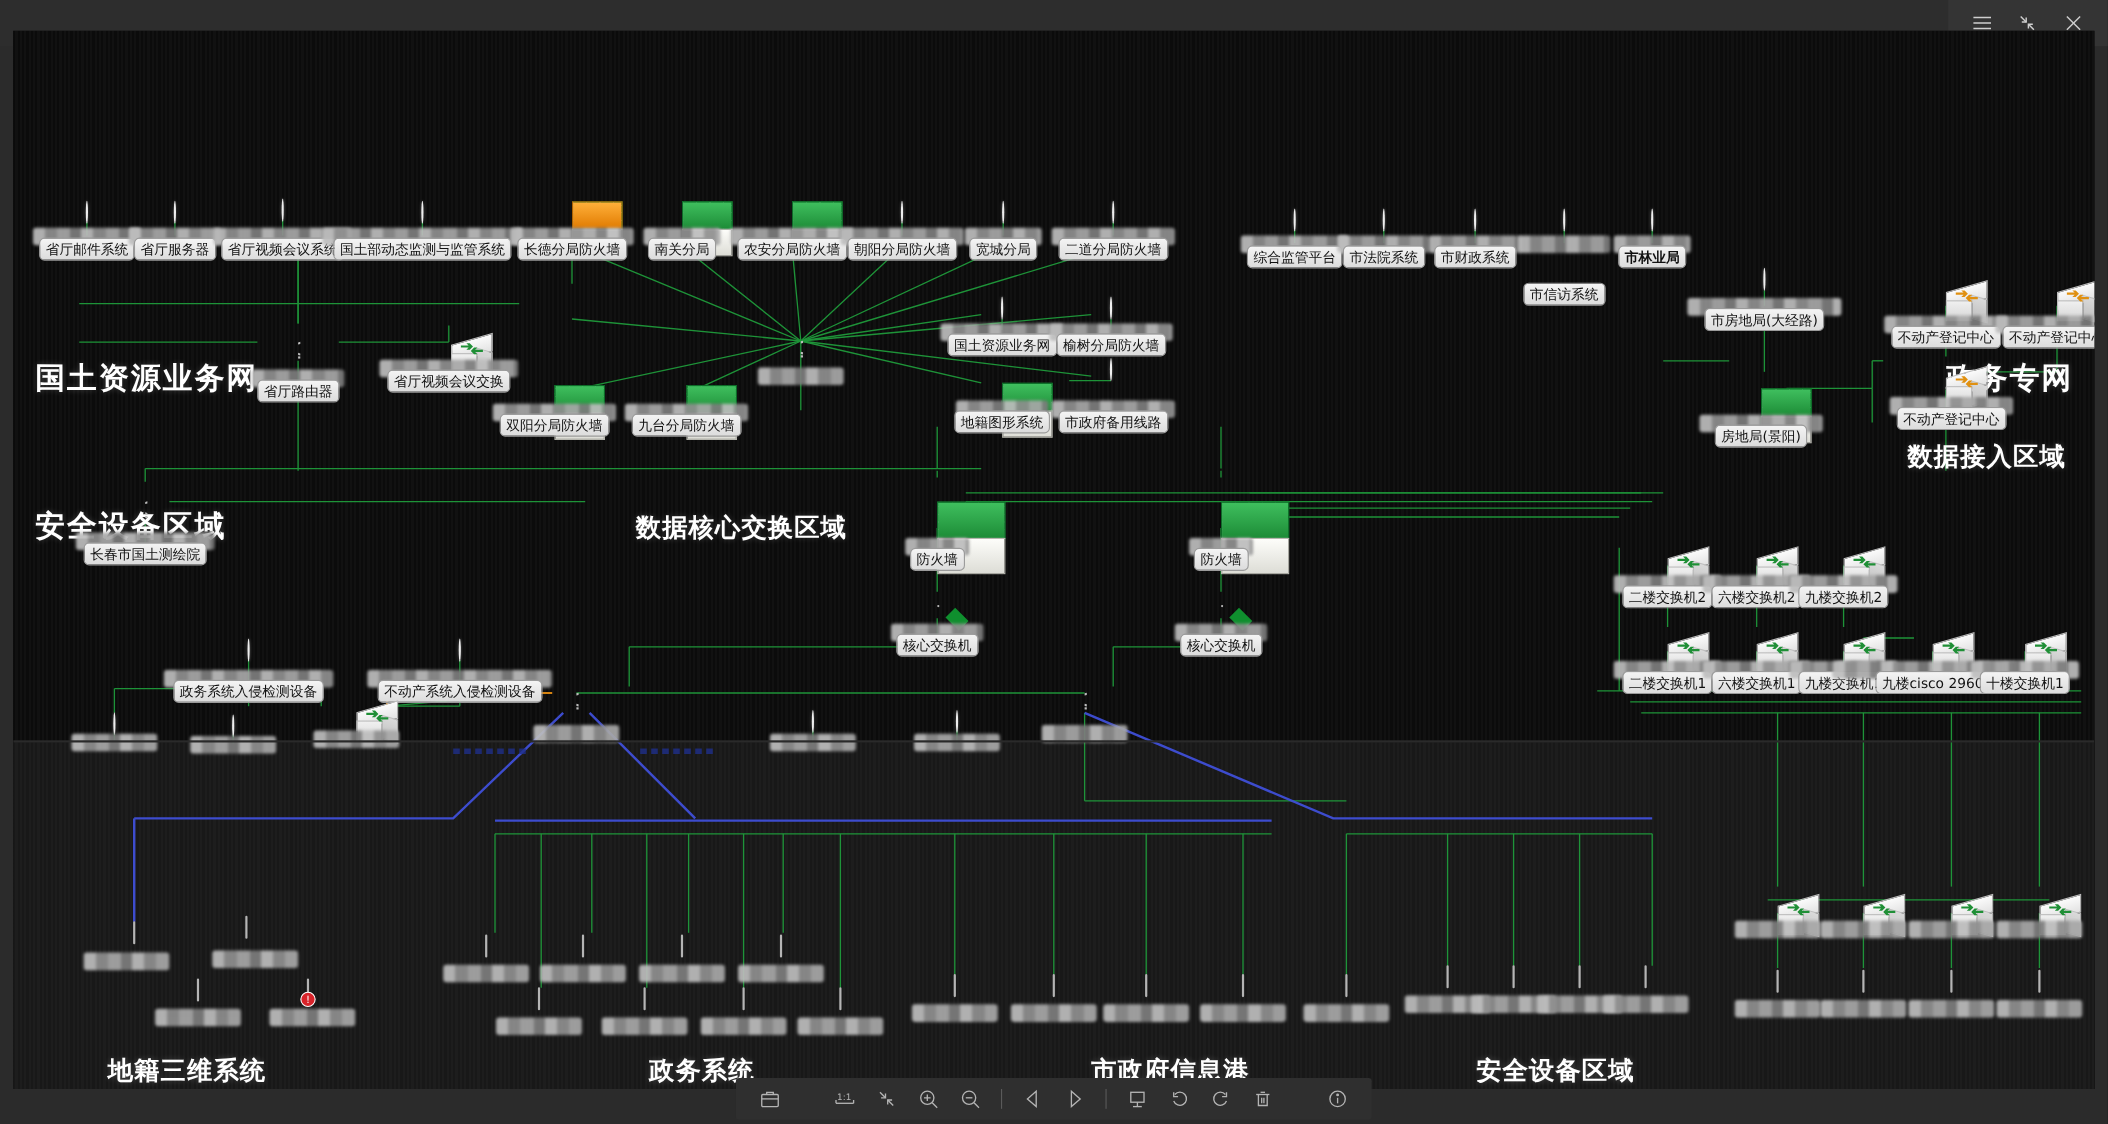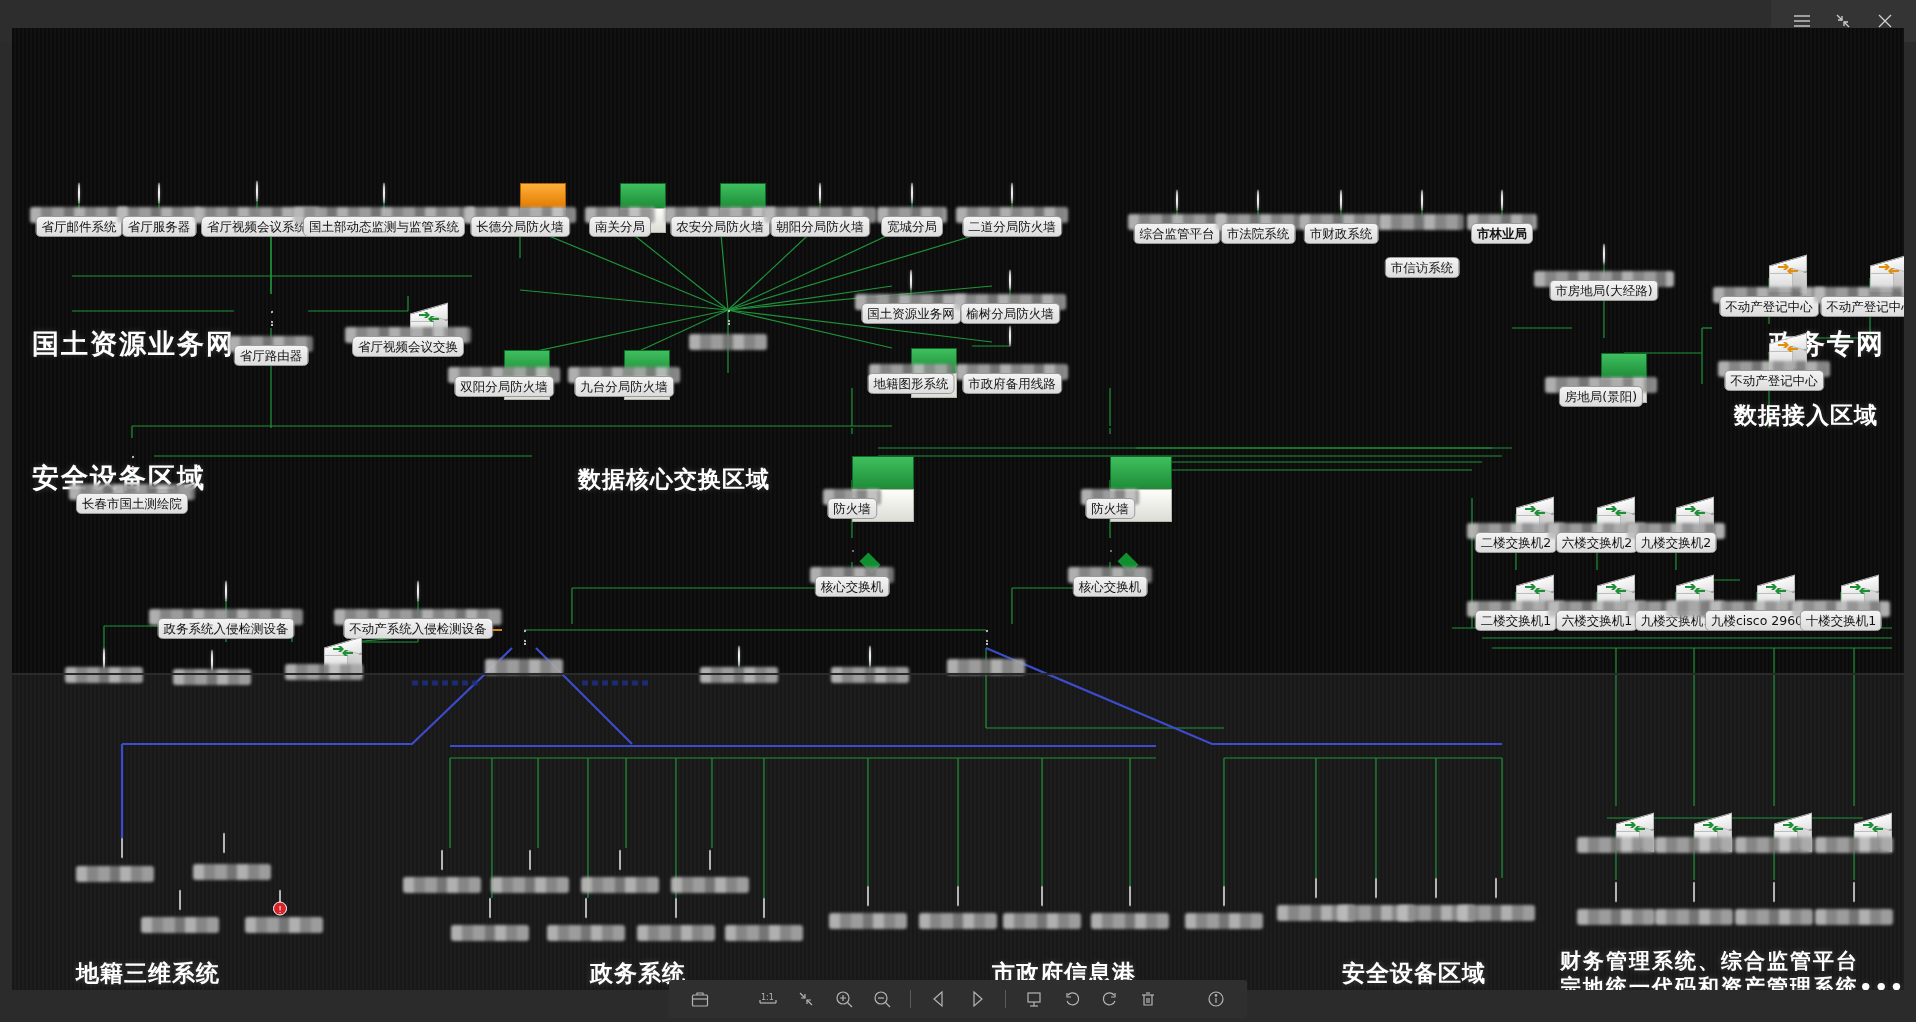--- a/index.html
+++ b/index.html
@@ -353,28 +353,24 @@
         <path d="M570 655 L640 655"></path>
     </g>
   </svg>
 
   <div class="zone" style="left:20px;top:298px">国土资源业务网</div>
   <div class="zone" style="left:20px;top:432px">安全设备区域</div>
   <div class="zone small" style="left:566px;top:436px">数据核心交换区域</div>
   <div class="zone" style="left:1757px;top:298px">政务专网</div>
   <div class="zone small" style="left:1722px;top:372px">数据接入区域</div>
 
-  <div class="zone small" style="left:64px;top:930px">地籍三维系统</div>
+  <div class="zone small" style="left:86px;top:930px">地籍三维系统</div>
   <div class="zone small" style="left:578px;top:930px">政务系统</div>
   <div class="zone small" style="left:980px;top:930px">市政府信息港</div>
   <div class="zone small" style="left:1330px;top:930px">安全设备区域</div>
-  <div class="zone two" style="left:1548px;top:920px">
-    <div>财务管理系统、综合监管平台</div>
-    <div>宗地统一代码和资产管理系统•••</div>
-  </div>
 
   <div id="nodes-layer">
       <div class="node" style="left: 67px; top: 165px;"><span class="bulb "></span></div>
       <div class="smear" style="left: 67px; top: 179px; width: 98px; height: 16px;"></div>
       <div class="lbl" style="left: 67px; top: 188px;">省厅邮件系统</div>
       <div class="node" style="left: 147px; top: 165px;"><span class="bulb "></span></div>
       <div class="smear" style="left: 147px; top: 179px; width: 84px; height: 16px;"></div>
       <div class="lbl" style="left: 147px; top: 188px;">省厅服务器</div>
       <div class="node" style="left: 245px; top: 163px;"><span class="bulb yellow"></span></div>
       <div class="smear" style="left: 245px; top: 179px; width: 126px; height: 16px;"></div>

